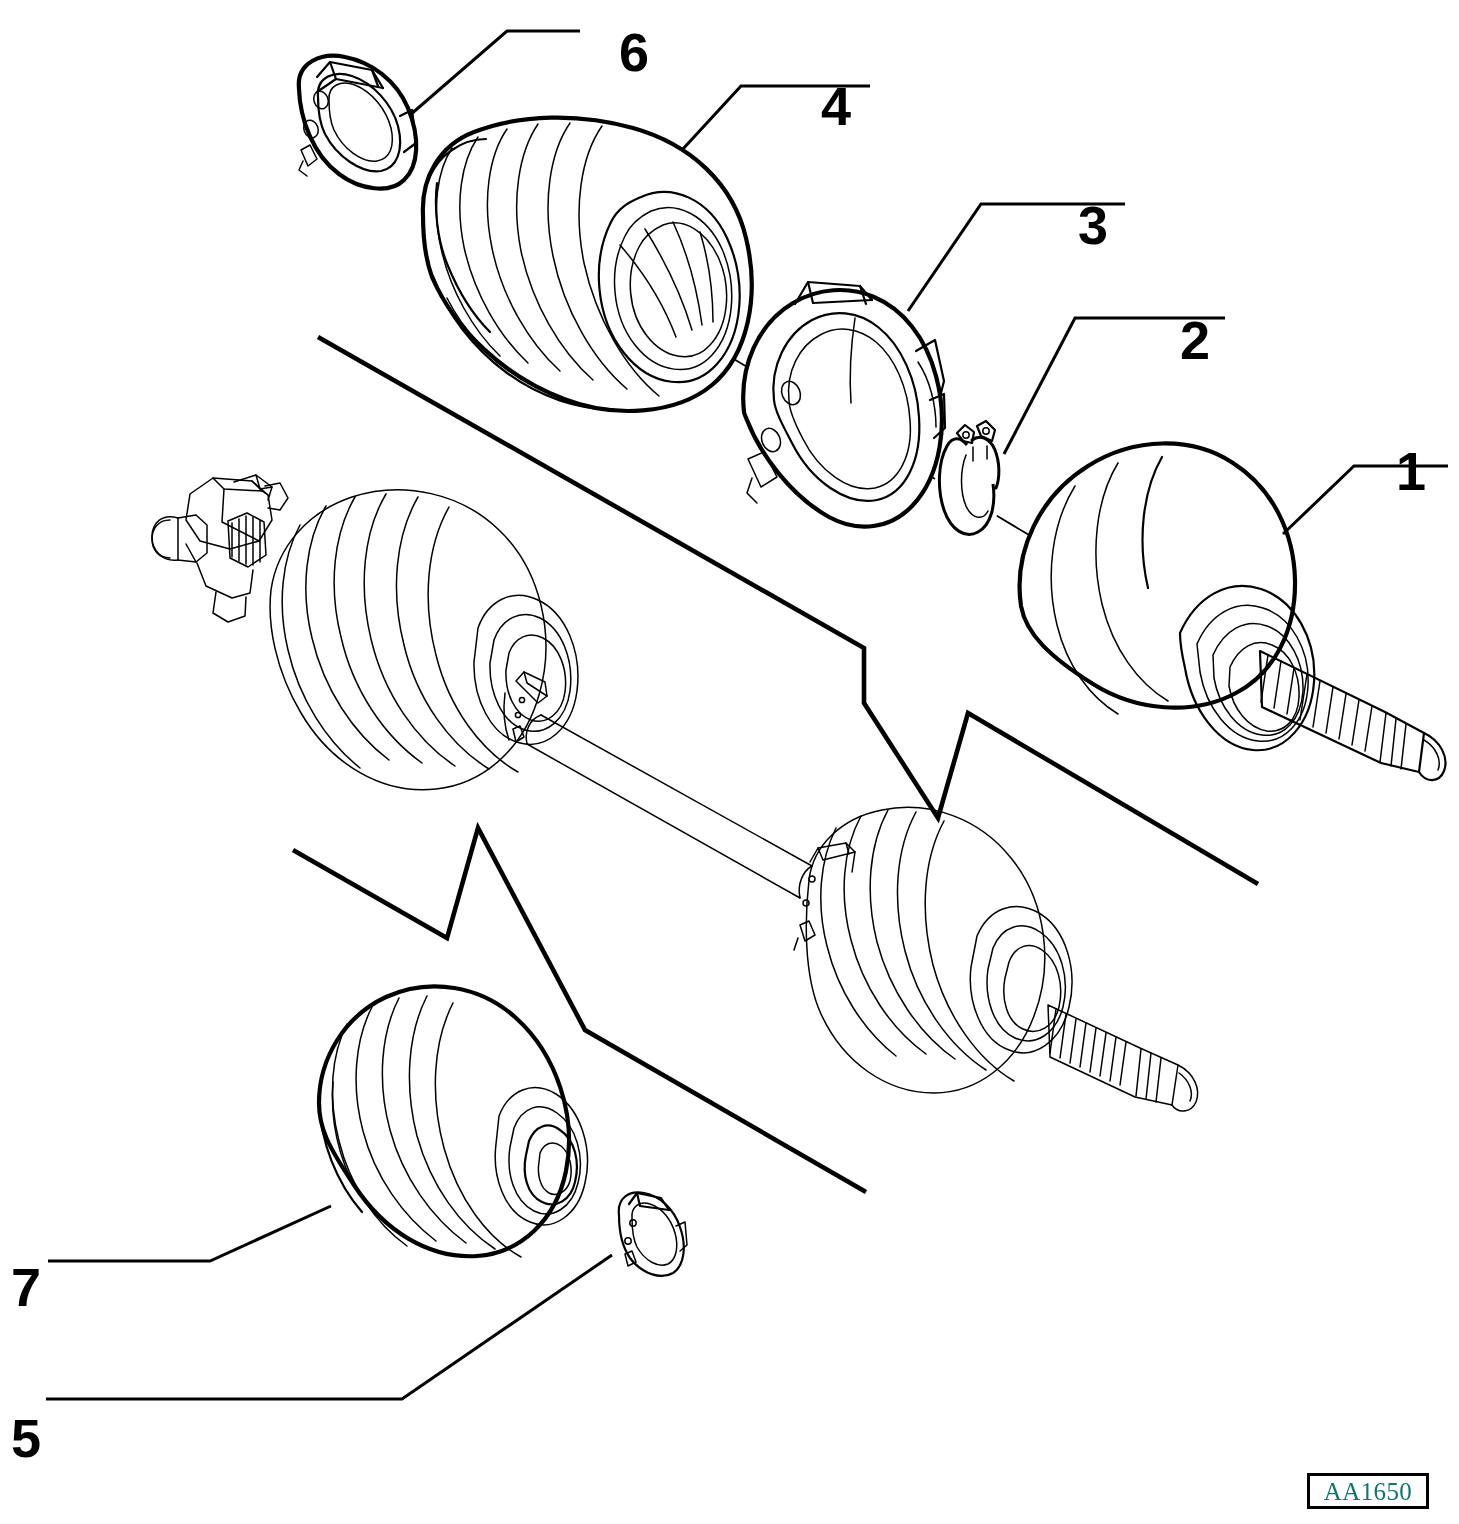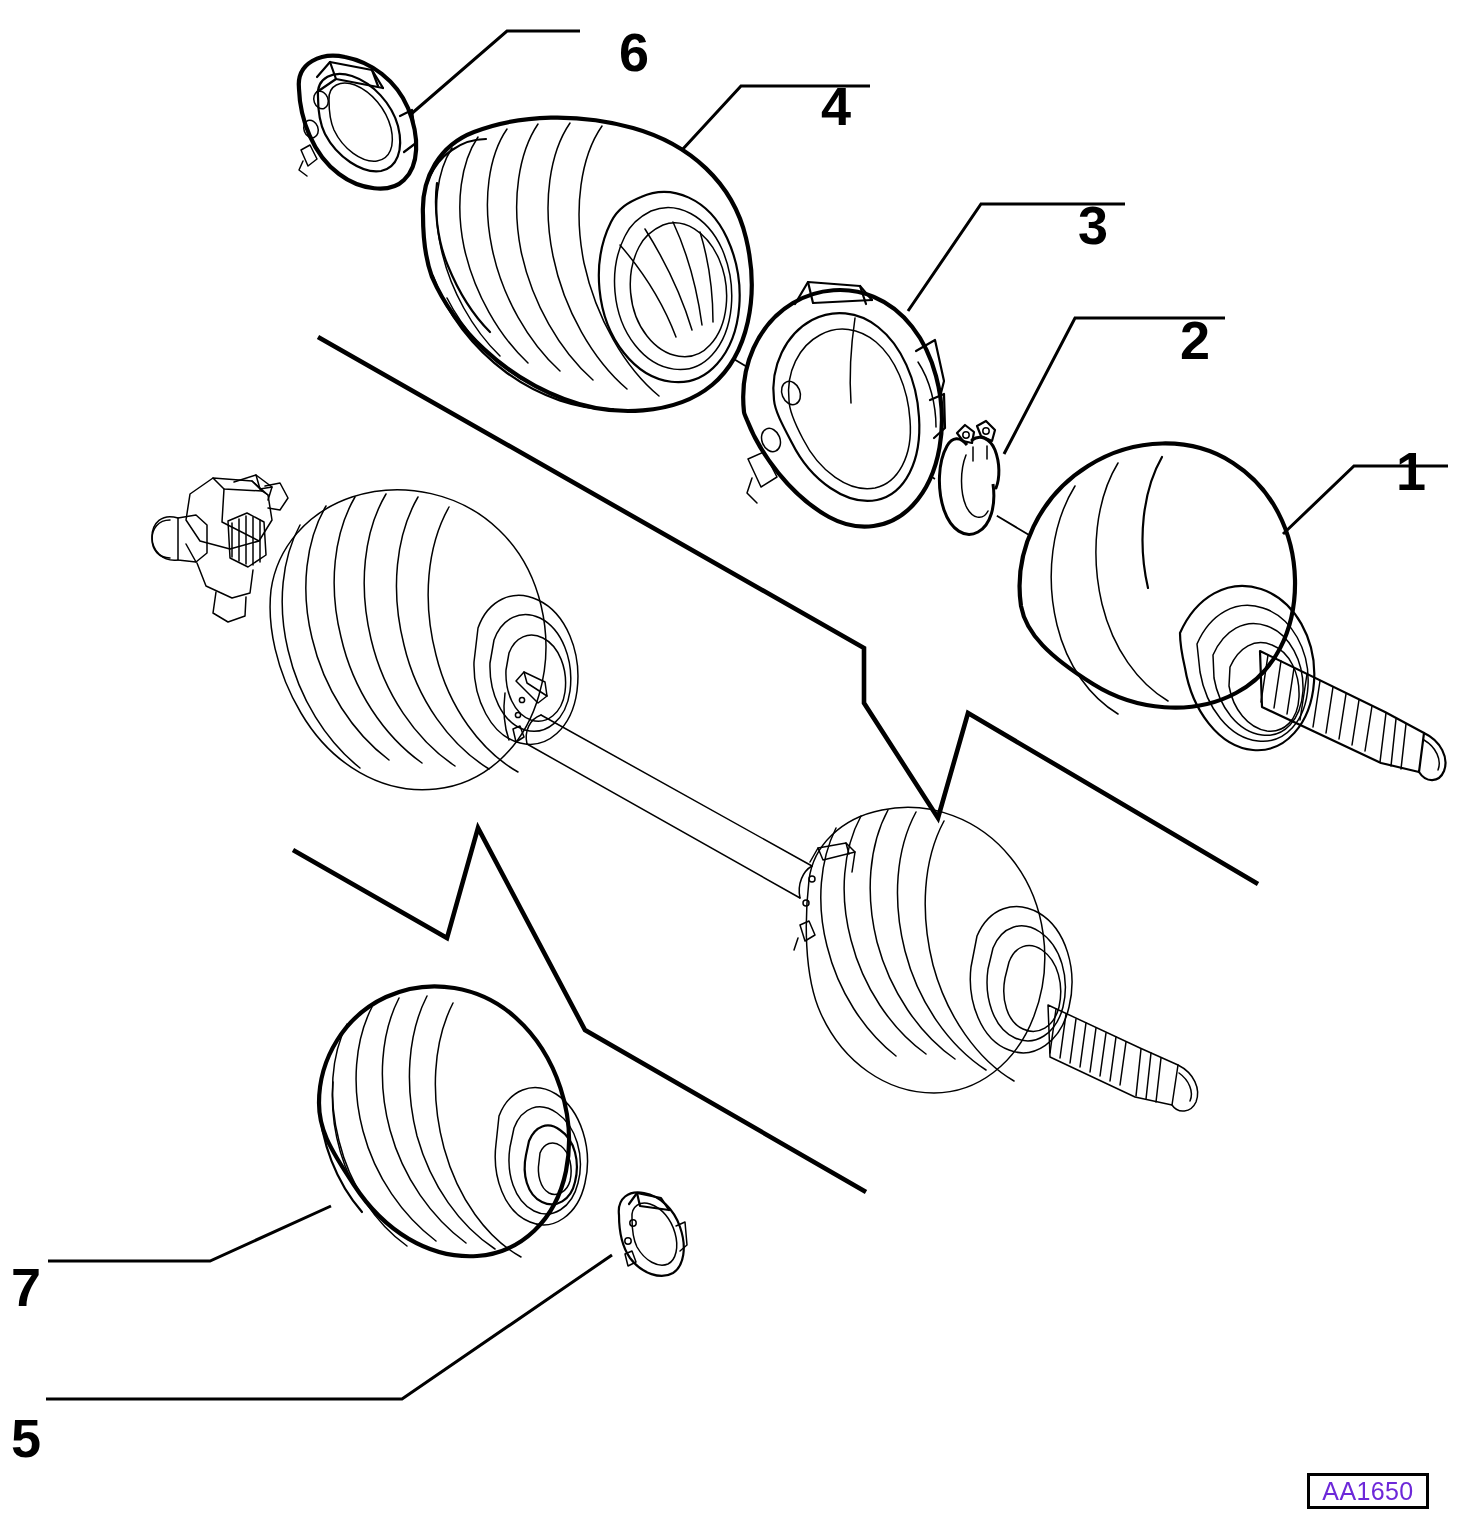--- a/index.html
+++ b/index.html
@@ -49,24 +49,24 @@
     width: 122px;
     height: 36px;
     border: 3px solid #000000;
     background: #ffffff;
     display: flex;
     align-items: center;
     justify-content: center;
     box-sizing: border-box;
   }
   #refcode-box span {
-    font-family: Liberation Sans, sans-serif;
+    font-family: Liberation Serif, serif;
     font-size: 25px;
     letter-spacing: 0.4px;
-    color: #6d28d9;
+    color: #0f766e;
     line-height: 1;
   }
 </style>
 </head>
 <body>
 
 <div id="diagram-root">
 
 <svg id="drawing" viewBox="0 0 1459 1524" xmlns="http://www.w3.org/2000/svg">
 

